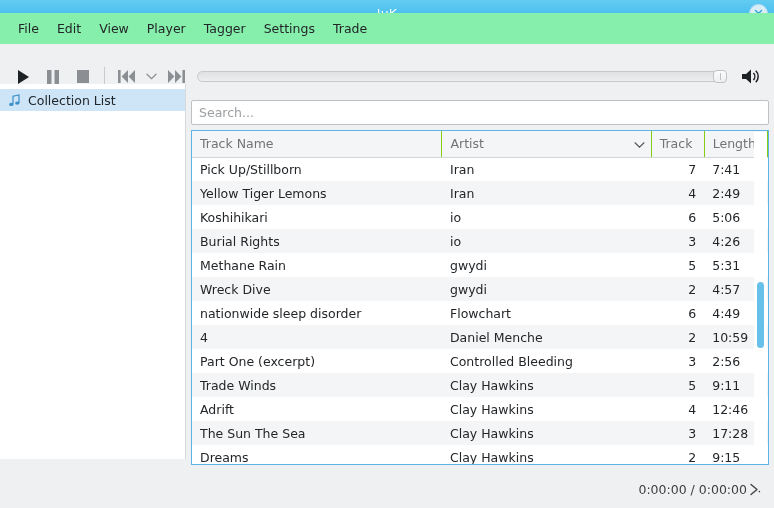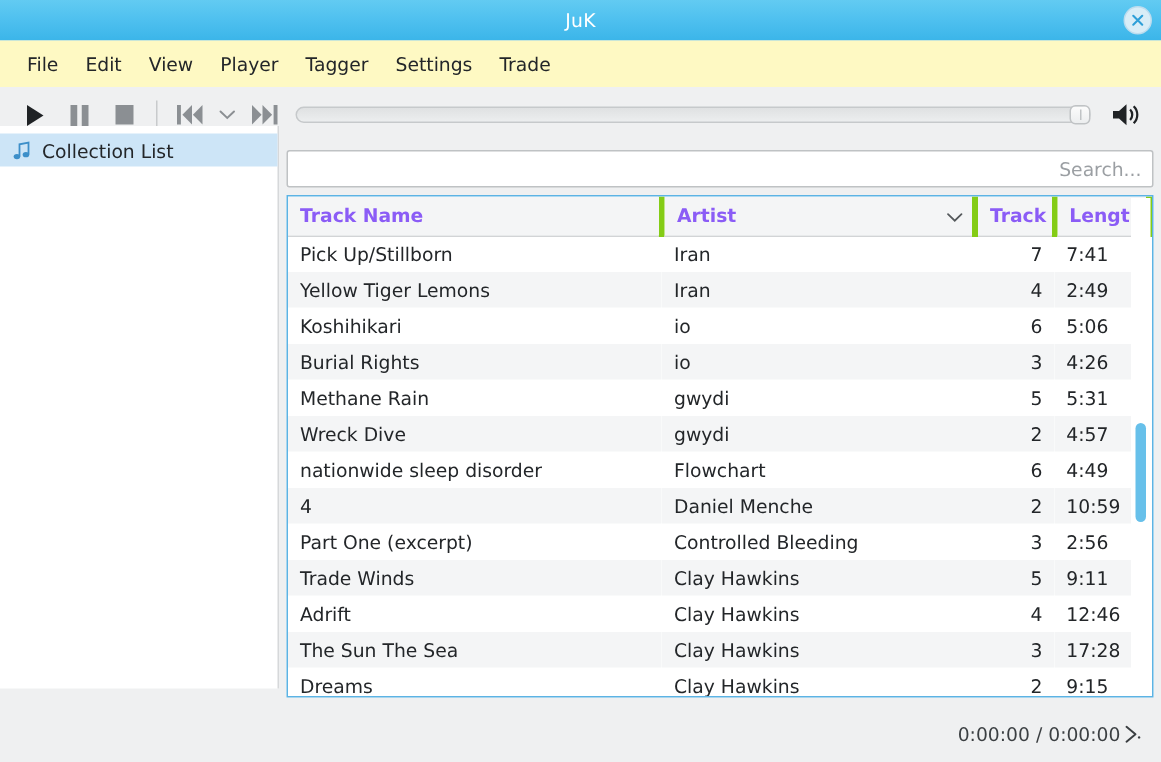--- a/index.html
+++ b/index.html
@@ -26,22 +26,22 @@
     width: 19px; height: 19px; border-radius: 50%;
     background: #d9edf7;
     border: 1px solid #bcdcee;
     display: flex; align-items: center; justify-content: center;
     cursor: pointer;
   }
   .close-btn svg { display: block; }
 
   
   .menubar {
-    position: absolute; top: 27px; left: 0; width: 774px; height: 31px;
-    background: #fef9c3;
+    position: absolute; top: 13px; left: 0; width: 774px; height: 31px;
+    background: #86efac;
     display: flex; align-items: center; padding-left: 9px;
   }
   .menu-item {
     font-size: 12.5px; color: #232629;
     padding: 3px 9px; cursor: pointer; border-radius: 2px;
   }
 
   
   .toolbar {
     position: absolute; top: 58px; left: 0; width: 774px; height: 37px;
@@ -101,42 +101,42 @@
   }
   .search-box {
     width: 100%; height: 25px;
     background: #ffffff;
     border: 1px solid #bfc2c4; border-radius: 2px;
     display: flex; align-items: center; padding: 0 7px;
   }
   .search-box input {
     border: none; outline: none; width: 100%;
     font-family: "DejaVu Sans", "Liberation Sans", sans-serif;
-    font-size: 12.5px; color: #232629; background: transparent; text-align: right;
+    font-size: 12.5px; color: #232629; background: transparent;
   }
   .search-box input::placeholder { color: #9b9fa3; }
 
   .tablewrap {
     margin-top: 5px;
     height: 335px;
     background: #ffffff;
     border: 1px solid #5cb3e4;
     position: relative;
     overflow: hidden;
   }
   table.tracks {
     width: 100%; border-collapse: collapse;
     table-layout: fixed;
   }
   table.tracks th {
     height: 26px;
     background: #f4f5f6;
     border-bottom: 1px solid #d2d4d6;
-    border-right: 4px solid #84cc16;
-    font-weight: bold; font-size: 12.5px; color: #8b5cf6;
+    border-right: 1px solid #84cc16;
+    font-weight: normal; font-size: 12.5px; color: #737373;
     text-align: left; padding: 0 8px;
     position: relative;
   }
   table.tracks th.numcol { text-align: left; }
   table.tracks th .sort-ind {
     position: absolute; right: 6px; top: 50%; transform: translateY(-50%);
   }
   table.tracks td {
     height: 24px; font-size: 12.5px; color: #232629;
     padding: 0 8px; white-space: nowrap; overflow: hidden;

